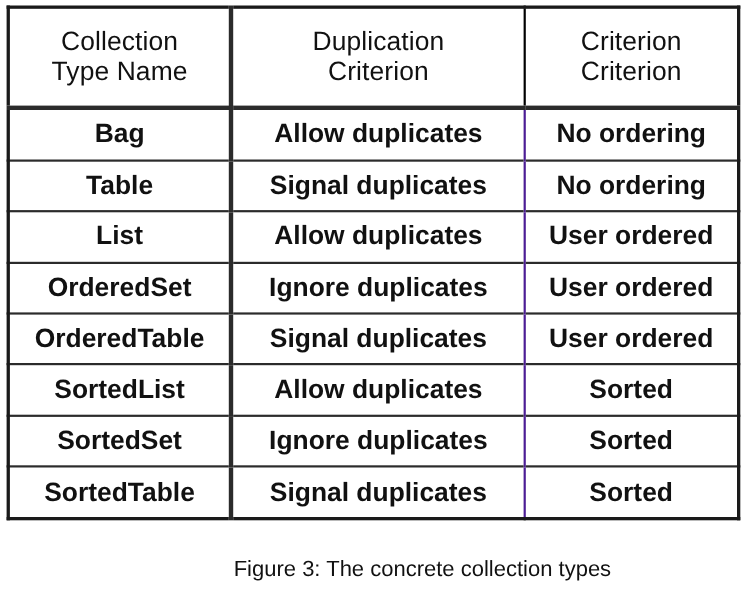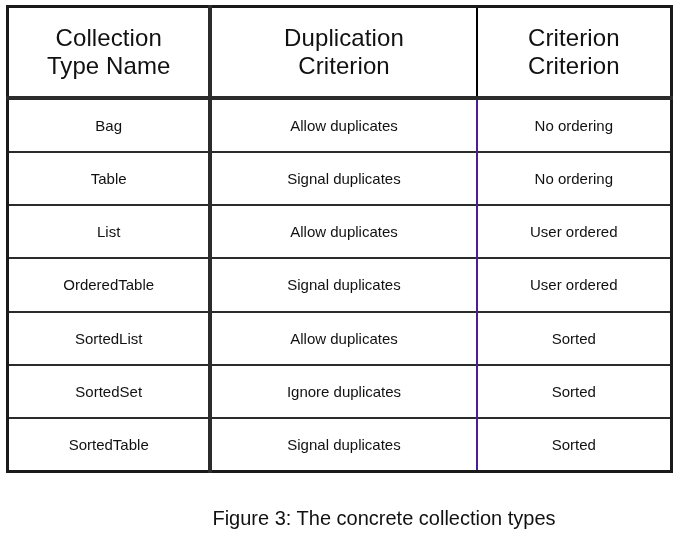--- a/index.html
+++ b/index.html
@@ -61,22 +61,22 @@
     line-height: 1.18;
     letter-spacing: 0.1px;
     border-bottom: 4px solid #2b2b2b;
   }
   #collection-table thead th.sep-thick { border-right: 4px solid #2b2b2b; }
   #collection-table thead th.sep-thin  { border-right: 2px solid #000000; }
 
   
   #collection-table tbody td {
     height: 42px;
-    font-size: 15px;
-    font-weight: 400;
+    font-size: 24px;
+    font-weight: 700;
     line-height: 1.15;
     border-top: 2px solid #2b2b2b;
   }
   #collection-table tbody tr:first-child td { border-top: 0; }
   #collection-table tbody td.sep-thick { border-right: 4px solid #2b2b2b; }
   #collection-table tbody td.sep-thin  { border-right: 2px solid #4c1d95; }
 
   
   #figure-caption {
     position: absolute;
@@ -129,20 +129,25 @@
         <td class="sep-thick">Table</td>
         <td class="sep-thin">Signal duplicates</td>
         <td>No ordering</td>
       </tr>
       <tr>
         <td class="sep-thick">List</td>
         <td class="sep-thin">Allow duplicates</td>
         <td>User ordered</td>
       </tr>
       <tr>
+        <td class="sep-thick">OrderedSet</td>
+        <td class="sep-thin">Ignore duplicates</td>
+        <td>User ordered</td>
+      </tr>
+      <tr>
         <td class="sep-thick">OrderedTable</td>
         <td class="sep-thin">Signal duplicates</td>
         <td>User ordered</td>
       </tr>
       <tr>
         <td class="sep-thick">SortedList</td>
         <td class="sep-thin">Allow duplicates</td>
         <td>Sorted</td>
       </tr>
       <tr>

